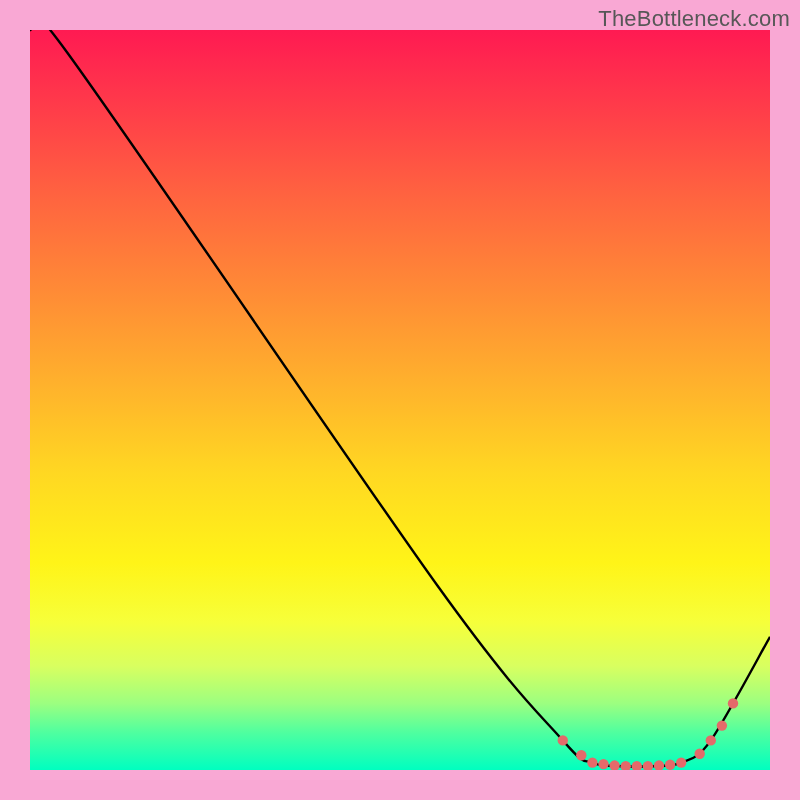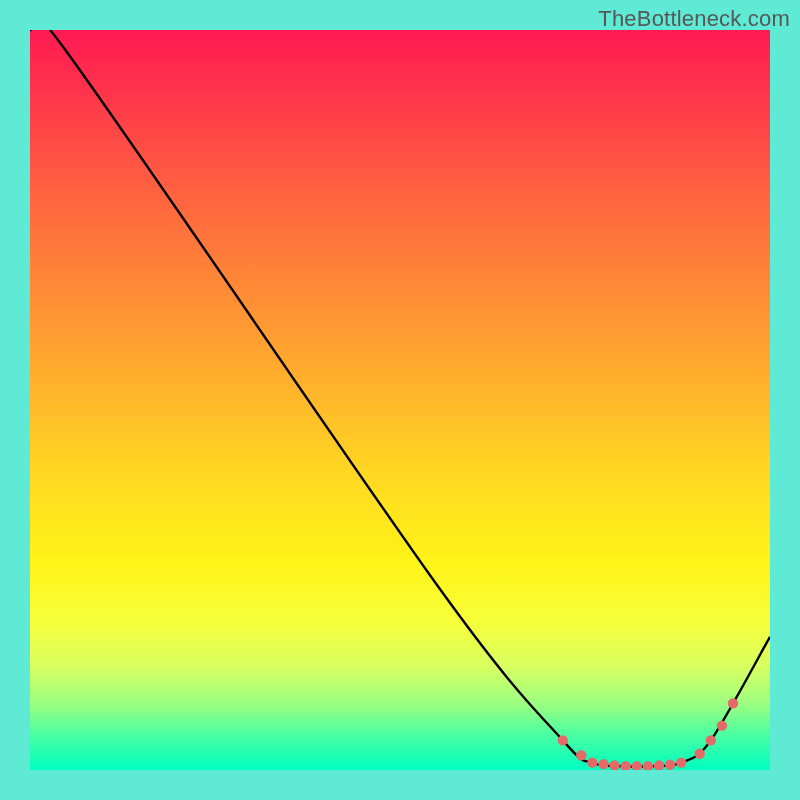--- a/index.html
+++ b/index.html
@@ -8,21 +8,21 @@
     width: 800px;
     height: 800px;
     background: #000;
     overflow: hidden;
     font-family: Arial, Helvetica, sans-serif;
   }
   .frame {
     position: relative;
     width: 800px;
     height: 800px;
-    background: #5eead4;
+    background: #f9a8d4;
   }
   .plot-area {
     position: absolute;
     left: 30px;
     top: 30px;
     width: 740px;
     height: 740px;
     background: linear-gradient(
       to bottom,
       #ff1a52 0%,

